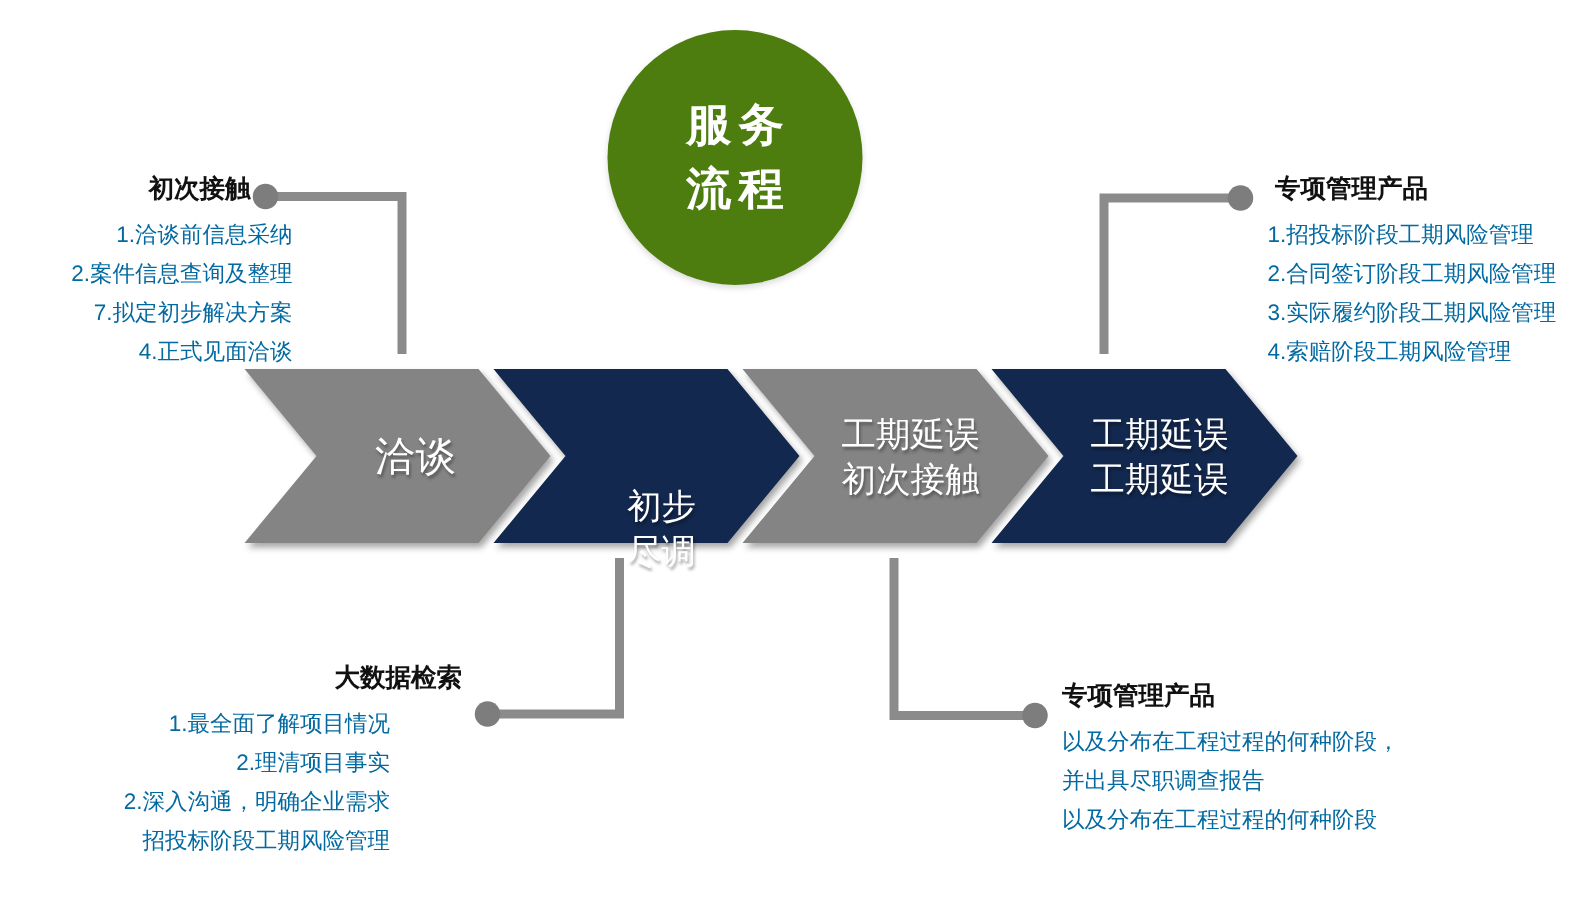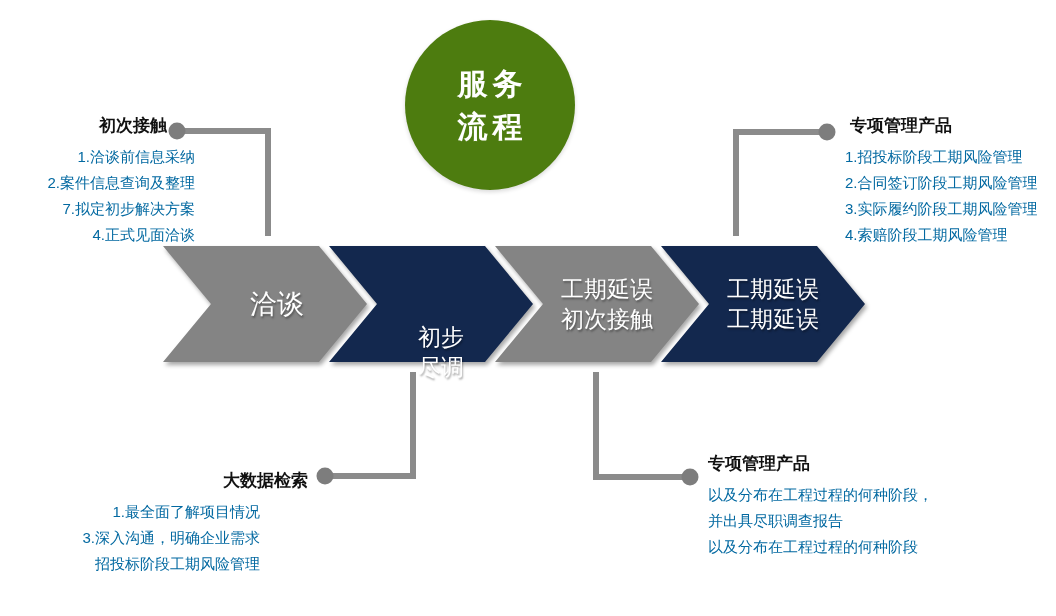--- a/index.html
+++ b/index.html
@@ -41,21 +41,21 @@
   .anno { position: absolute; }
   .anno .anno-title { font-size: 17px; font-weight: bold; color: #111111; margin-bottom: 7px; }
   .anno .anno-item { font-size: 15px; line-height: 26px; color: #0369a1; }
   .anno.align-right { text-align: right; }
   .anno.align-left  { text-align: left; }
 
   #anno-top-left     { left: 0px;   top: 114px; width: 195px; }
   #anno-top-left .anno-title { padding-right: 28px; }
   #anno-top-right    { left: 845px; top: 114px; width: 260px; }
   #anno-top-right .anno-title { padding-left: 5px; }
-  #anno-bottom-left  { left: 0px;   top: 469px; width: 308px; }
+  #anno-bottom-left  { left: 0px;   top: 440px; width: 308px; }
   #anno-bottom-left .anno-item { padding-right: 48px; margin-left: 40px; }
   #anno-bottom-right { left: 708px; top: 452px; width: 300px; }
 </style>
 </head>
 <body>
 
 <div class="stage">
 
   <svg class="overlay" viewBox="0 0 1056 616">
 
@@ -111,21 +111,22 @@
     <div class="anno-title">专项管理产品</div>
     <div class="anno-item">1.招投标阶段工期风险管理</div>
     <div class="anno-item">2.合同签订阶段工期风险管理</div>
     <div class="anno-item">3.实际履约阶段工期风险管理</div>
     <div class="anno-item">4.索赔阶段工期风险管理</div>
   </div>
 
   <div class="anno align-right" id="anno-bottom-left">
     <div class="anno-title">大数据检索</div>
     <div class="anno-item">1.最全面了解项目情况</div>
-    <div class="anno-item">3.深入沟通，明确企业需求</div>
+    <div class="anno-item">2.理清项目事实</div>
+    <div class="anno-item">2.深入沟通，明确企业需求</div>
     <div class="anno-item">招投标阶段工期风险管理</div>
   </div>
 
   <div class="anno align-left" id="anno-bottom-right">
     <div class="anno-title">专项管理产品</div>
     <div class="anno-item">以及分布在工程过程的何种阶段，</div>
     <div class="anno-item">并出具尽职调查报告</div>
     <div class="anno-item">以及分布在工程过程的何种阶段</div>
   </div>
 

